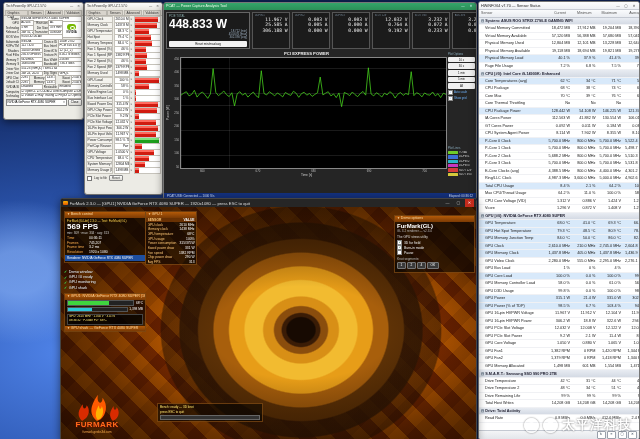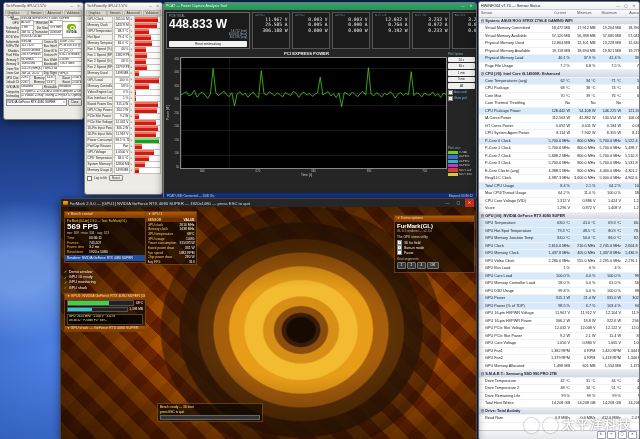--- a/index.html
+++ b/index.html
@@ -1206,20 +1206,32 @@
         </div>
       <div class="fd-klab">Knot segments:</div>
       <div class="fd-kbtns">
           <span class="fd-kb">1</span>
           <span class="fd-kb">2</span>
           <span class="fd-kb">4</span>
           <span class="fd-kb">OK</span>
         </div>
     </div>
 
+    <div id="fm-logo">
+      <div class="flame">
+        <svg viewBox="0 0 60 30">
+          <path d="M14 30 C8 24 10 18 15 12 C14 18 18 18 19 13 C23 18 21 24 18 27 Z" fill="#d92b00"></path>
+          <path d="M30 30 C20 22 24 12 31 2 C29 12 36 13 36 5 C42 13 40 23 34 28 Z" fill="#ff5a00"></path>
+          <path d="M31 29 C27 24 29 18 32 13 C32 18 35 18 35 14 C38 19 36 25 34 27 Z" fill="#ffb300"></path>
+          <path d="M47 30 C42 25 44 19 48 14 C47 19 51 19 51 15 C55 20 53 26 50 28 Z" fill="#d92b00"></path>
+        </svg>
+      </div>
+      <div class="fm-word">FURMARK</div>
+      <div class="fm-tag">furmark.geeks3d.com</div>
+    </div>
 
     <div class="fm-panel" id="fm-mini">
       <div>
           <div class="fm-mini-line">Bench: ready — 3D knot</div>
           <div class="fm-mini-line">press ESC to quit</div>
         </div>
       <div class="fm-mini-bar"></div>
     </div>
   </div>
 </div>

